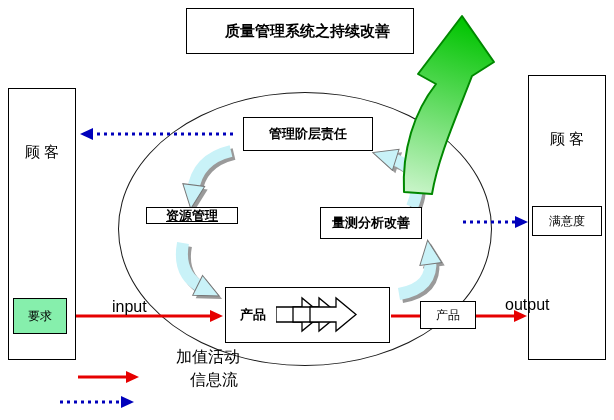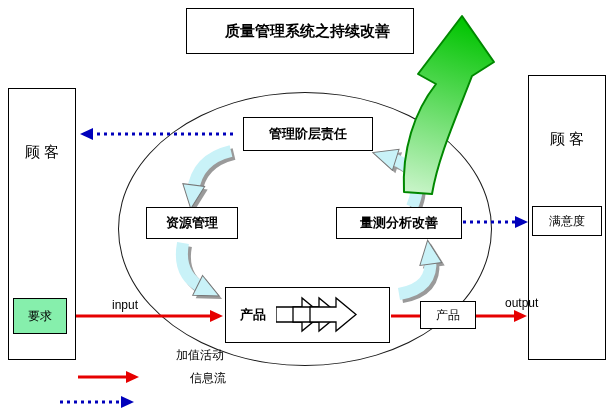--- a/index.html
+++ b/index.html
@@ -23,28 +23,28 @@
 
   .req-box { position:absolute; left:4px; top:209px; width:54px; height:36px;
              border:1px solid #000; background:#86efac; display:flex; align-items:center;
              justify-content:center; font-size:12px; }
   .sat-box { position:absolute; left:3px; top:130px; width:70px; height:30px;
              border:1px solid #000; background:#fff; display:flex; align-items:center;
              justify-content:center; font-size:12px; }
 
   .node { font-size:13px; font-weight:bold; }
   .mgmt { left:236px; top:117px; width:130px; height:34px;margin-left:7px; }
-  .rsrc { left:146px; top:207px; width:92px;  height:32px; }
-  .meas { left:336px; top:207px; width:126px; height:32px; }
+  .rsrc { left:146px; top:207px; width:92px;  height:17px;text-decoration:underline; }
+  .meas { left:320px; top:207px; width:102px; height:32px; }
 
   .product { left:225px; top:287px; width:165px; height:56px;
              justify-content:flex-start; padding-left:14px; gap:10px; }
   .product-out { left:420px; top:301px; width:56px; height:28px; font-size:12px; }
 
-  .lbl { position:absolute; z-index:4; font-size:12px;padding-left:26px; }
+  .lbl { position:absolute; z-index:4; font-size:16px;padding-left:26px; }
   .input-lbl  { left:86px;  top:298px; }
   .output-lbl { left:479px; top:296px; }
   .legend-1 { left:150px; top:347px; }
   .legend-2 { left:164px; top:370px; }
 </style>
 </head>
 <body>
 
 <div class="stage">
 

